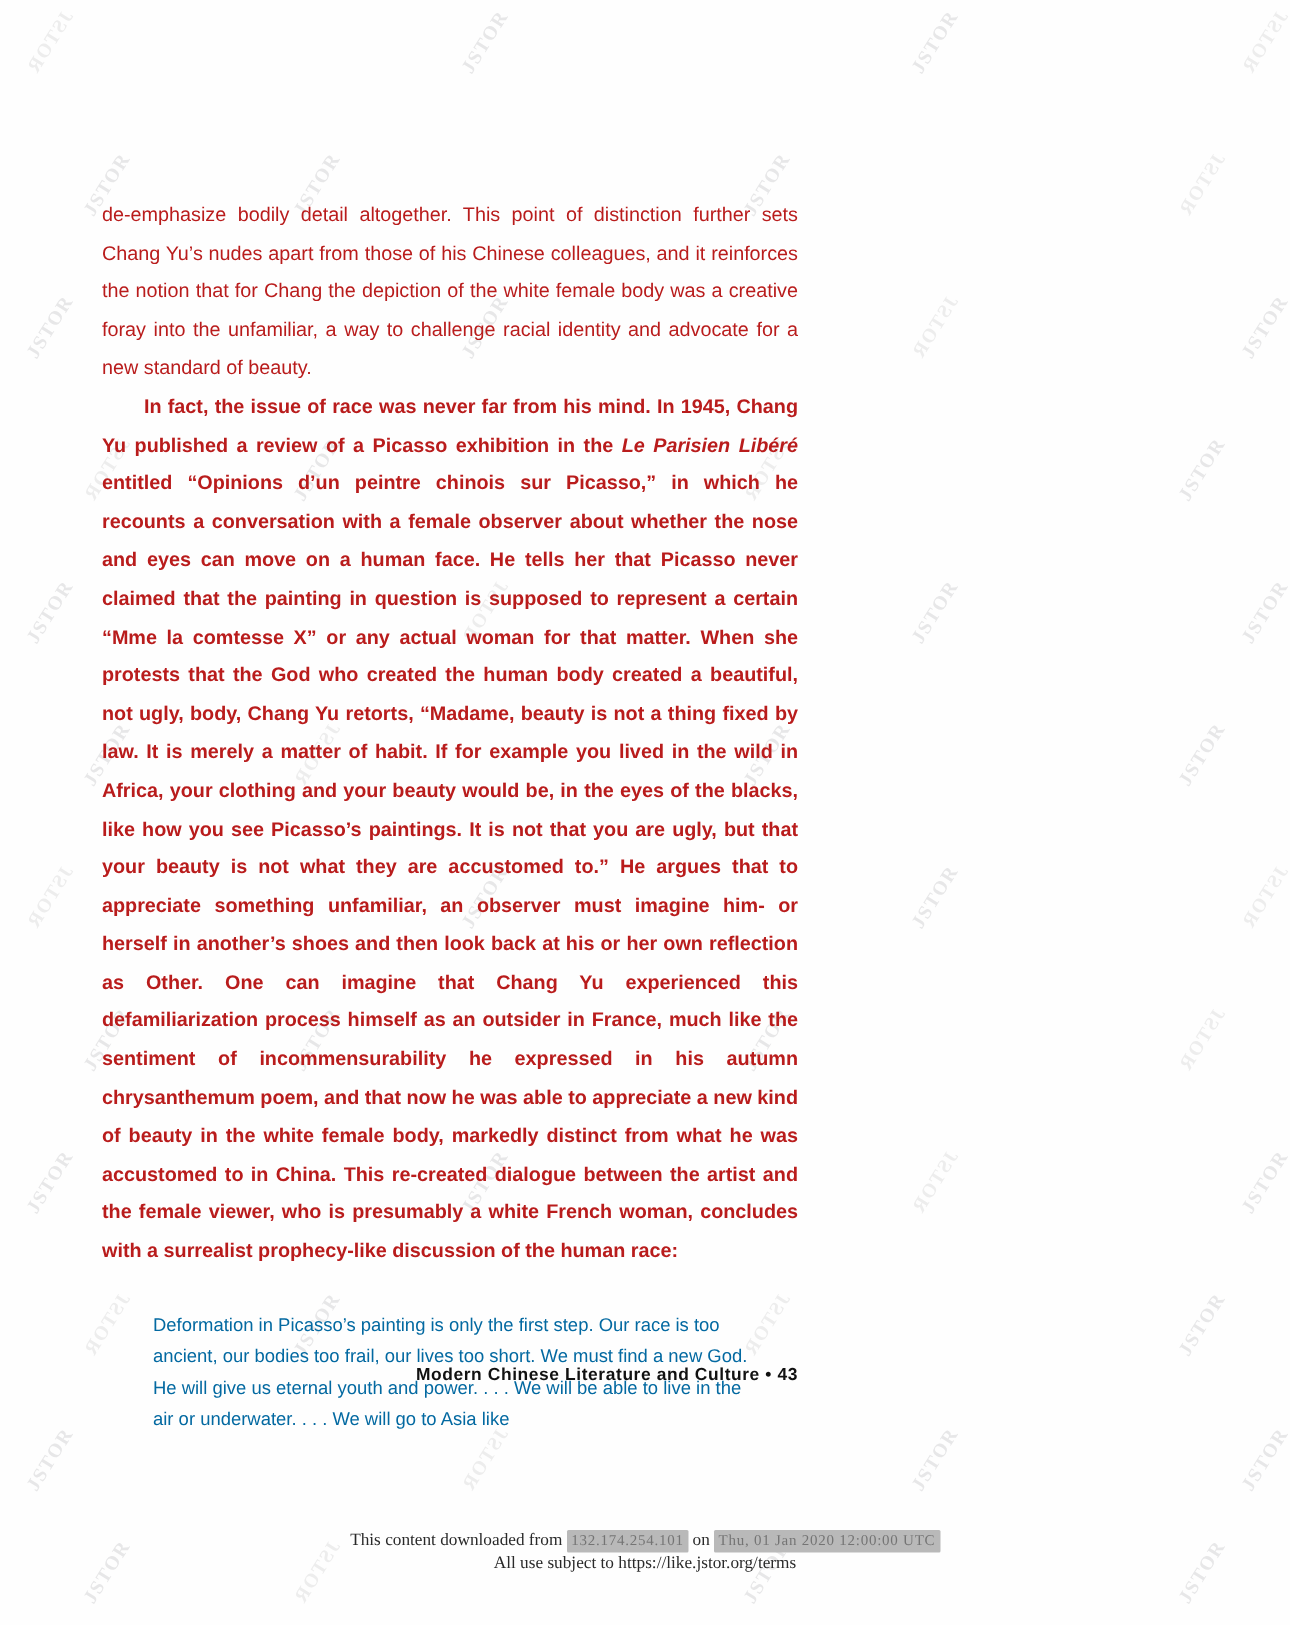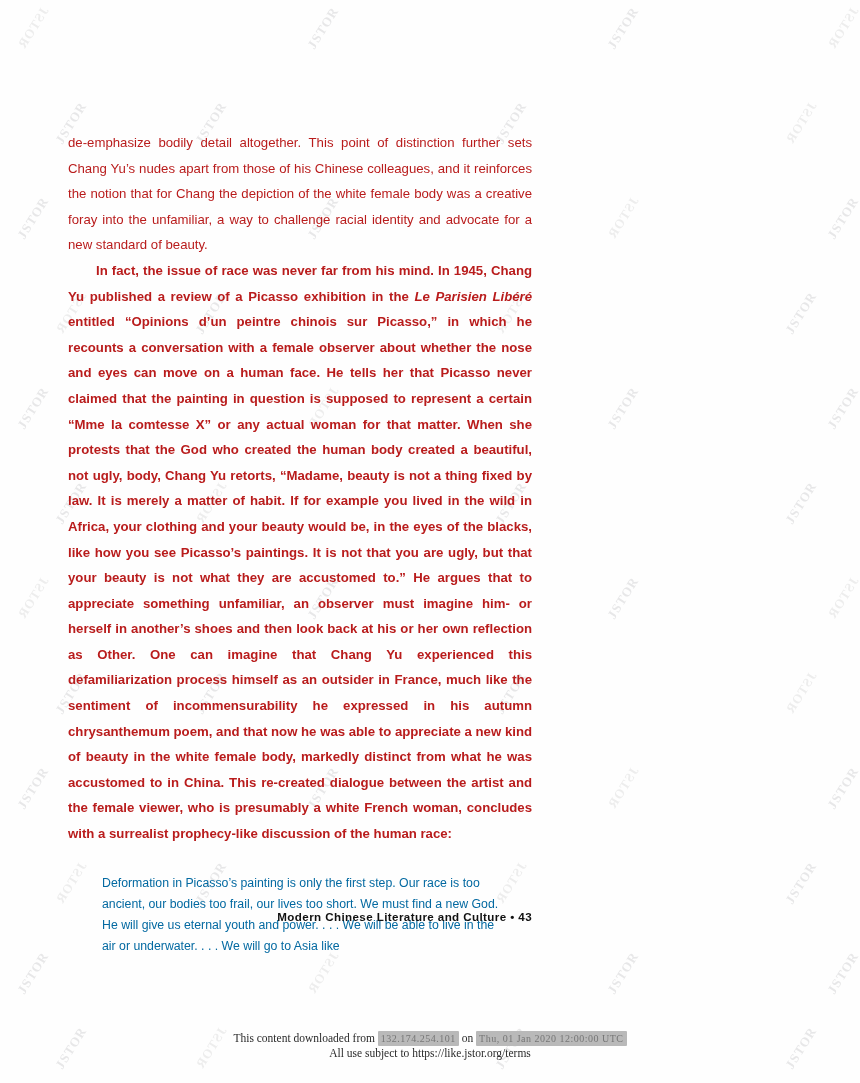--- a/index.html
+++ b/index.html
@@ -83,21 +83,21 @@
     font-weight: 700;
     letter-spacing: 0.4px;
     color: #111;
   }
 
   
   .jstor {
     position: absolute;
     left: 0;
     right: 0;
-    bottom: 22px;
+    bottom: 33px;
     text-align: center;
     font-family: "Liberation Serif", serif;
     font-size: 11.5px;
     line-height: 15px;
     color: #2a2a2a;
     z-index: 4;
   }
   .redacted {
     display: inline-block;
     background: #b9b9b9;

